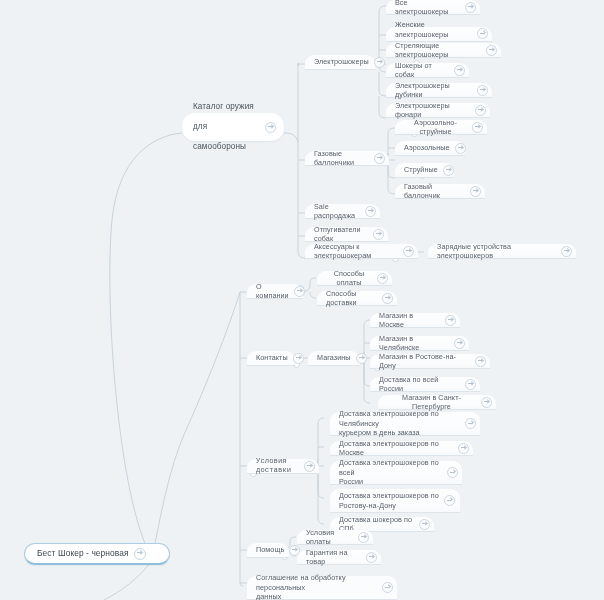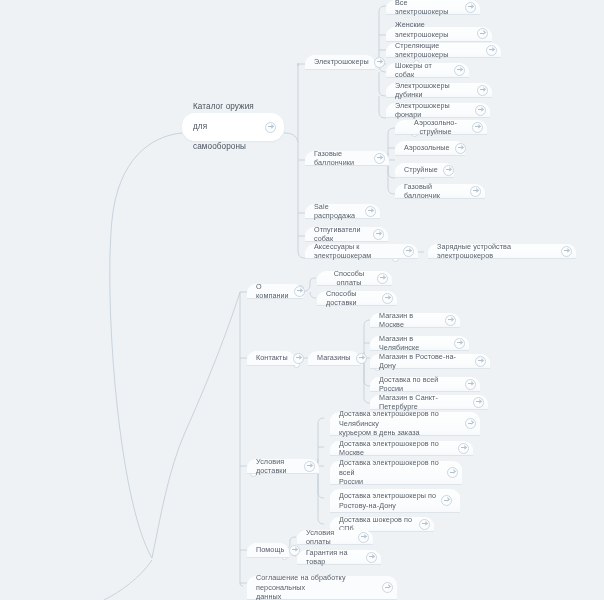--- a/index.html
+++ b/index.html
@@ -183,20 +183,24 @@
   <span class="dot" style="left:413px;top:60px;"></span>
   <span class="dot" style="left:419px;top:172px;"></span>
   <span class="dot" style="left:392px;top:255px;"></span>
   <span class="dot" style="left:297px;top:285px;"></span>
   <span class="dot" style="left:293px;top:361px;"></span>
   <span class="dot" style="left:374px;top:364px;"></span>
   <span class="dot" style="left:250px;top:470px;"></span>
   <span class="dot" style="left:281px;top:553px;"></span>
   <span class="dot" style="left:411px;top:130px;"></span>
 
+  <div class="node root" style="left:24px;top:543px;width:146px;height:22px;">
+    <span class="lbl">Бест Шокер - черновая</span>
+    <span class="exp big"></span>
+  </div>
 
   <div class="node big" style="left:182px;top:113px;width:102px;height:28px;">
     <span class="lbl">Каталог оружия для самообороны</span>
     <span class="exp"></span>
   </div>
 
   <div class="node" style="left:305px;top:55px;width:70px;height:15px;">
     <span class="lbl">Электрошокеры</span>
     <span class="exp"></span>
   </div>
@@ -295,45 +299,45 @@
     <span class="exp"></span>
   </div>
   <div class="node leaf" style="left:370px;top:354px;width:120px;height:15px;">
     <span class="lbl">Магазин в Ростове-на-Дону</span>
     <span class="exp"></span>
   </div>
   <div class="node leaf" style="left:370px;top:377px;width:110px;height:15px;">
     <span class="lbl">Доставка по всей России</span>
     <span class="exp"></span>
   </div>
-  <div class="node leaf" style="left:370px;top:395px;width:118px;height:15px;">
+  <div class="node leaf" style="left:378px;top:395px;width:118px;height:15px;text-align:center;">
     <span class="lbl">Магазин в Санкт-Петербурге</span>
     <span class="exp"></span>
   </div>
 
-  <div class="node" style="left:247px;top:459px;width:72px;height:15px;">
+  <div class="node" style="left:247px;top:459px;width:72px;height:15px;font-family:Liberation Mono, monospace;">
     <span class="lbl">Условия доставки</span>
     <span class="exp"></span>
   </div>
   <div class="node leaf wrap" style="left:330px;top:412px;width:150px;height:24px;">
     <span class="lbl">Доставка электрошокеров по Челябинску
 курьером в день заказа</span>
     <span class="exp"></span>
   </div>
   <div class="node leaf" style="left:330px;top:441px;width:143px;height:15px;">
     <span class="lbl">Доставка электрошокеров по Москве</span>
     <span class="exp"></span>
   </div>
   <div class="node leaf wrap" style="left:330px;top:461px;width:132px;height:24px;">
     <span class="lbl">Доставка электрошокеров по всей
 России</span>
     <span class="exp"></span>
   </div>
   <div class="node leaf wrap" style="left:330px;top:489px;width:130px;height:24px;">
-    <span class="lbl">Доставка электрошокеры по
+    <span class="lbl">Доставка электрошокеров по
 Ростову-на-Дону</span>
     <span class="exp"></span>
   </div>
   <div class="node leaf" style="left:330px;top:517px;width:104px;height:15px;">
     <span class="lbl">Доставка шокеров по СПб</span>
     <span class="exp"></span>
   </div>
 
   <div class="node" style="left:247px;top:543px;width:42px;height:15px;">
     <span class="lbl">Помощь</span>

